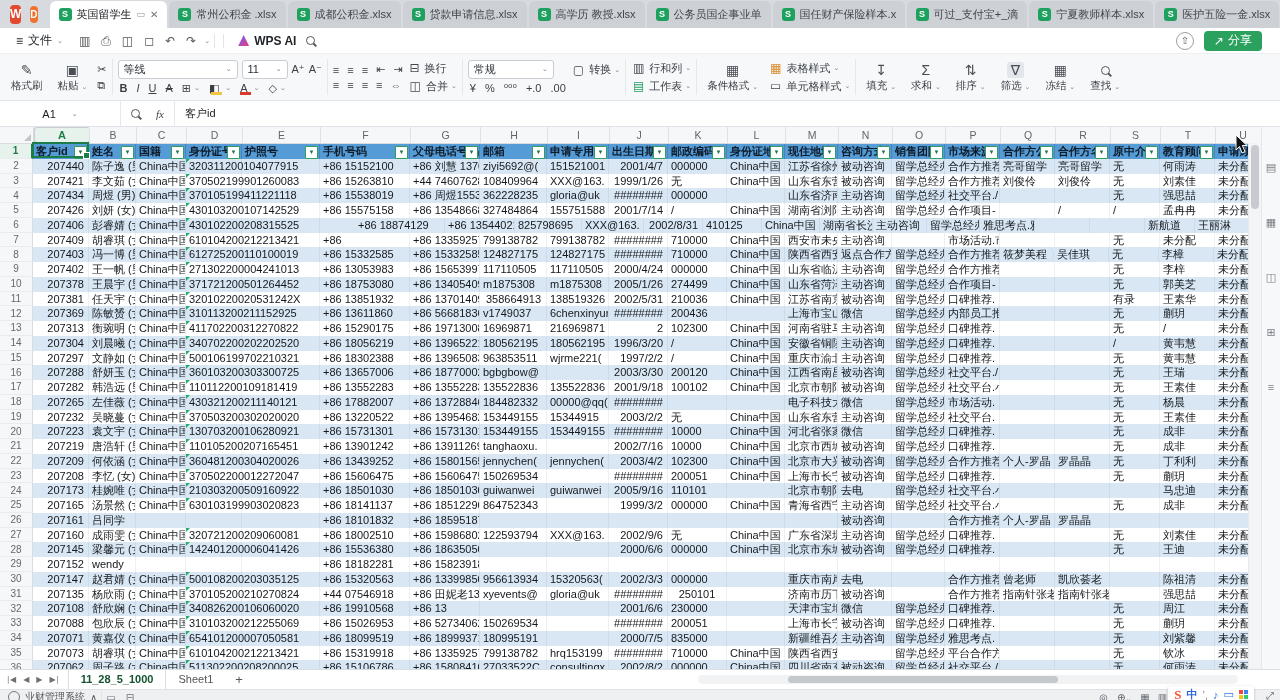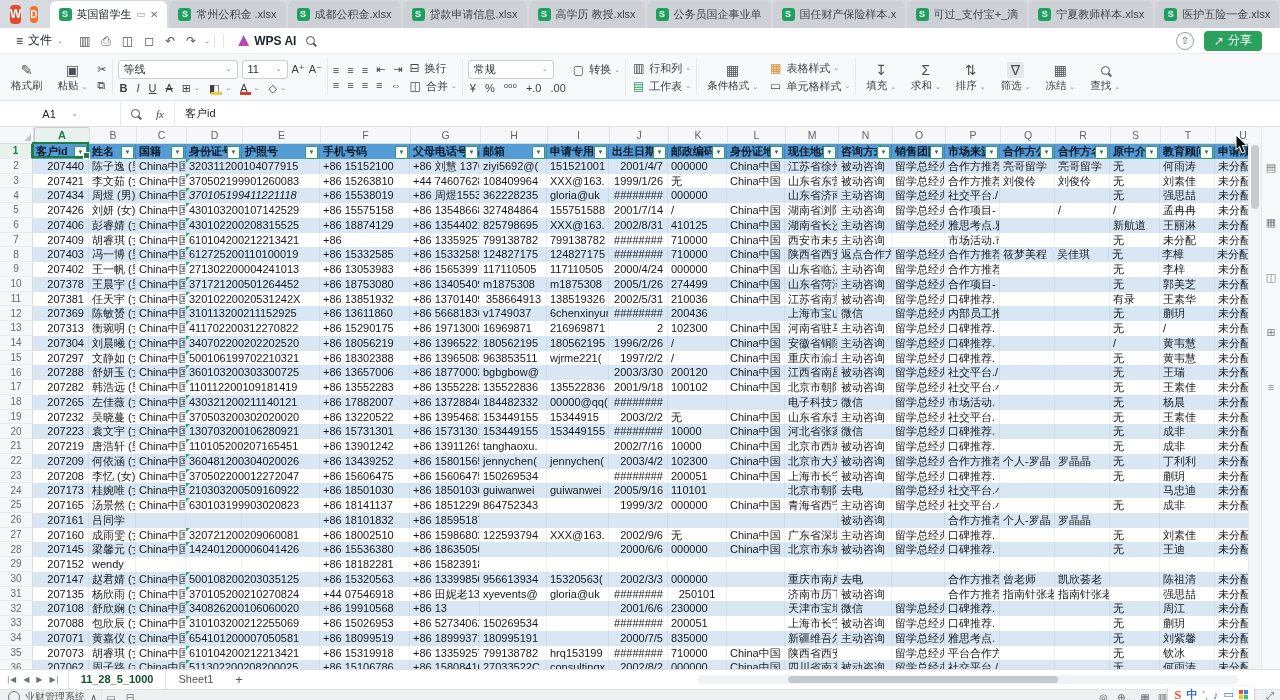--- a/index.html
+++ b/index.html
@@ -476,21 +476,21 @@
             <div class="cell" style="width: 55px;"><span>刘素佳</span></div>
             <div class="cell" style="width: 55px;"><span>未分配</span></div>
           </div>
         </div>
         <div class="row">
           <div class="gut">4</div>
           <div class="cells band">
             <div class="cell num" style="width: 56px;"><span>207434</span></div>
             <div class="cell" style="width: 47px;"><span>周煜 (男)</span></div>
             <div class="cell" style="width: 50px;"><span>China中国</span></div>
-            <div class="cell ovf tl" style="width: 56px; font-style: italic;"><span>370105199411221118</span></div>
+            <div class="cell ovf tl" style="width: 56px;"><span>370105199411221118</span></div>
             <div class="cell" style="width: 78px;"><span></span></div>
             <div class="cell" style="width: 90px;"><span>+86 15538019</span></div>
             <div class="cell" style="width: 70px;"><span>+86 周煜155380</span></div>
             <div class="cell" style="width: 67px;"><span>362228235</span></div>
             <div class="cell" style="width: 62px;"><span>gloria@uk</span></div>
             <div class="cell num" style="width: 59px;"><span>########</span></div>
             <div class="cell" style="width: 59px;"><span>000000</span></div>
             <div class="cell" style="width: 58px;"><span></span></div>
             <div class="cell" style="width: 53px;"><span>山东省济南</span></div>
             <div class="cell" style="width: 54px;"><span>主动咨询</span></div>
@@ -530,21 +530,21 @@
           </div>
         </div>
         <div class="row">
           <div class="gut">6</div>
           <div class="cells band">
             <div class="cell num" style="width: 56px;"><span>207406</span></div>
             <div class="cell" style="width: 47px;"><span>彭睿婧 (女</span></div>
             <div class="cell" style="width: 50px;"><span>China中国</span></div>
             <div class="cell ovf tl" style="width: 56px;"><span>430102200208315525</span></div>
             <div class="cell" style="width: 78px;"><span></span></div>
-            <div class="cell" style="width: 90px;"><span>+86 18874129</span></div>
+            <div class="cell" style="width: 90px; margin-left: 35px;"><span>+86 18874129</span></div>
             <div class="cell" style="width: 70px;"><span>+86 1354402198</span></div>
             <div class="cell" style="width: 67px;"><span>825798695</span></div>
             <div class="cell" style="width: 62px;"><span>XXX@163.</span></div>
             <div class="cell num" style="width: 59px;"><span>2002/8/31</span></div>
             <div class="cell" style="width: 59px;"><span>410125</span></div>
             <div class="cell" style="width: 58px;"><span>China中国</span></div>
             <div class="cell" style="width: 53px;"><span>湖南省长沙</span></div>
             <div class="cell" style="width: 54px;"><span>主动咨询</span></div>
             <div class="cell" style="width: 53px;"><span>留学总经办</span></div>
             <div class="cell" style="width: 55px;"><span>雅思考点.雅</span></div>
@@ -742,21 +742,21 @@
           <div class="cells band">
             <div class="cell num" style="width: 56px;"><span>207304</span></div>
             <div class="cell" style="width: 47px;"><span>刘晨曦 (女</span></div>
             <div class="cell" style="width: 50px;"><span>China中国</span></div>
             <div class="cell ovf tl" style="width: 56px;"><span>340702200202202520</span></div>
             <div class="cell" style="width: 78px;"><span></span></div>
             <div class="cell" style="width: 90px;"><span>+86 18056219</span></div>
             <div class="cell" style="width: 70px;"><span>+86 13965221</span></div>
             <div class="cell" style="width: 67px;"><span>180562195</span></div>
             <div class="cell" style="width: 62px;"><span>180562195</span></div>
-            <div class="cell num" style="width: 59px;"><span>1996/2/26</span></div>
+            <div class="cell num" style="width: 59px;"><span>1996/3/20</span></div>
             <div class="cell" style="width: 59px;"><span>/</span></div>
             <div class="cell" style="width: 58px;"><span>China中国</span></div>
             <div class="cell" style="width: 53px;"><span>安徽省铜陵</span></div>
             <div class="cell" style="width: 54px;"><span>主动咨询</span></div>
             <div class="cell" style="width: 53px;"><span>留学总经办</span></div>
             <div class="cell" style="width: 55px;"><span>口碑推荐.</span></div>
             <div class="cell" style="width: 55px;"><span></span></div>
             <div class="cell" style="width: 55px;"><span></span></div>
             <div class="cell" style="width: 50px;"><span>/</span></div>
             <div class="cell" style="width: 55px;"><span>黄韦慧</span></div>

